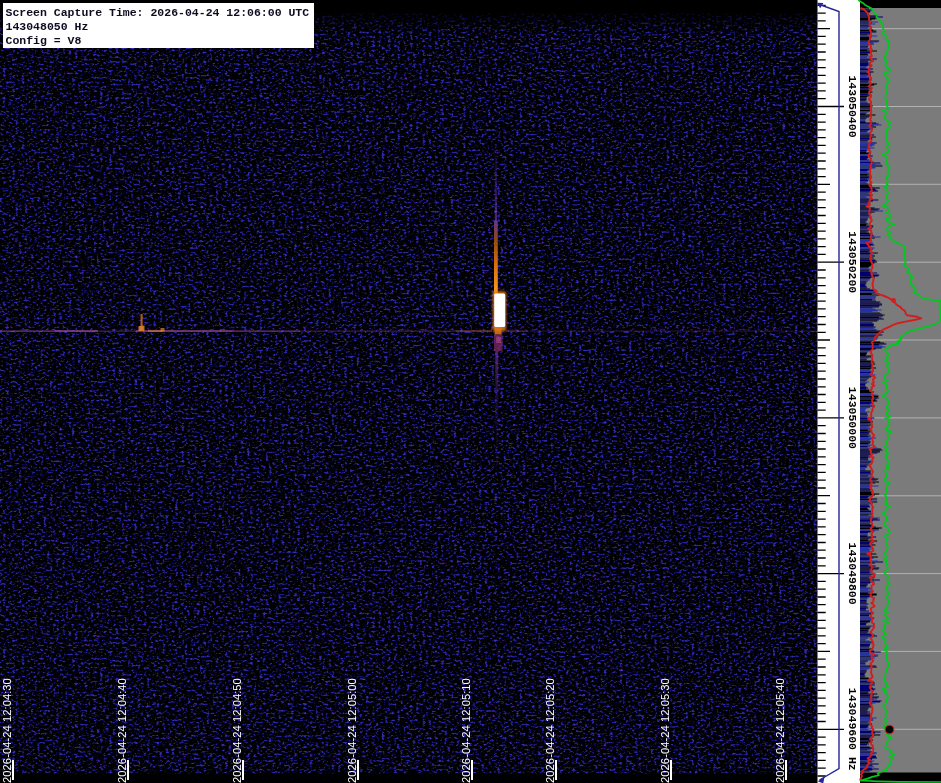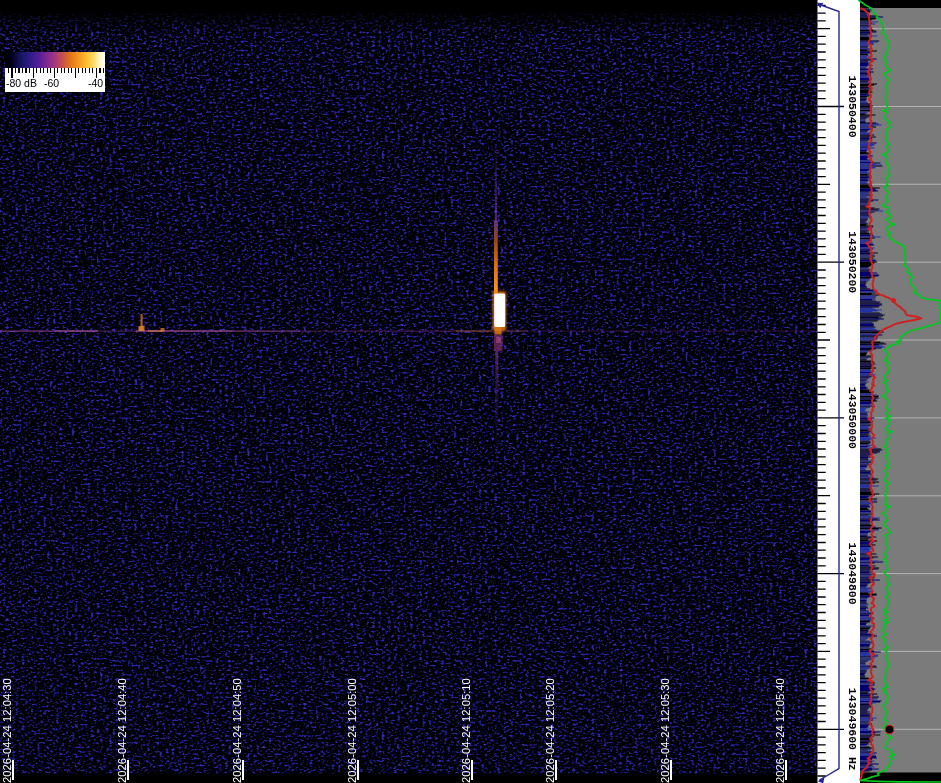--- a/index.html
+++ b/index.html
@@ -112,29 +112,23 @@
 <path d="M860.0 9.0h9.0M860.0 11.0h10.3M860.0 12.0h10.2M860.0 14.0h8.8M860.0 16.0h18.1M860.0 18.0h16.8M860.0 19.0h15.4M860.0 20.0h11.5M860.0 25.0h10.7M860.0 30.0h13.2M860.0 31.0h16.3M860.0 35.0h7.5M860.0 37.0h11.6M860.0 38.0h10.7M860.0 39.0h8.9M860.0 40.0h10.9M860.0 50.0h7.2M860.0 51.0h17.0M860.0 54.0h7.5M860.0 55.0h8.2M860.0 62.0h7.9M860.0 68.0h5.9M860.0 72.0h13.6M860.0 75.0h10.8M860.0 81.0h8.9M860.0 84.0h16.9M860.0 85.0h14.2M860.0 86.0h11.2M860.0 90.0h11.5M860.0 91.0h8.7M860.0 92.0h12.5M860.0 93.0h10.4M860.0 96.0h9.3M860.0 97.0h7.1M860.0 104.0h11.2M860.0 106.0h12.8M860.0 107.0h10.5M860.0 110.0h10.6M860.0 111.0h9.7M860.0 114.0h5.4M860.0 115.0h15.5M860.0 117.0h8.8M860.0 119.0h5.5M860.0 127.0h16.1M860.0 136.0h9.8M860.0 140.0h8.8M860.0 152.0h6.2M860.0 153.0h10.7M860.0 154.0h10.4M860.0 166.0h22.4M860.0 174.0h10.8M860.0 175.0h7.5M860.0 179.0h7.2M860.0 185.0h11.9M860.0 186.0h10.3M860.0 187.0h12.3M860.0 188.0h19.8M860.0 192.0h11.9M860.0 195.0h12.7M860.0 201.0h13.0M860.0 203.0h10.3M860.0 206.0h7.5M860.0 208.0h14.7M860.0 210.0h18.0M860.0 212.0h14.7M860.0 216.0h9.5M860.0 220.0h7.3M860.0 222.0h5.3M860.0 224.0h8.3M860.0 225.0h6.2M860.0 226.0h13.3M860.0 231.0h8.5M860.0 233.0h8.9M860.0 234.0h12.3M860.0 238.0h15.0M860.0 239.0h10.9M860.0 250.0h11.1M860.0 256.0h15.0M860.0 258.0h13.6M860.0 262.0h17.2M860.0 263.0h14.4M860.0 264.0h13.1M860.0 265.0h12.5M860.0 266.0h10.6M860.0 267.0h9.1M860.0 271.0h8.8M860.0 277.0h15.0M860.0 278.0h10.7M860.0 282.0h6.0M860.0 288.0h7.2M860.0 293.0h16.2M860.0 294.0h11.7M860.0 295.0h19.5M860.0 303.0h19.2M860.0 313.0h19.8M860.0 316.0h22.9M860.0 321.0h17.2M860.0 332.0h23.7M860.0 333.0h20.7M860.0 337.0h17.8M860.0 342.0h20.3M860.0 343.0h24.1M860.0 353.0h6.9M860.0 354.0h6.7M860.0 355.0h5.7M860.0 356.0h11.8M860.0 359.0h6.7M860.0 361.0h12.7M860.0 362.0h14.2M860.0 364.0h15.2M860.0 368.0h16.1M860.0 369.0h10.6M860.0 376.0h14.1M860.0 378.0h8.8M860.0 383.0h6.7M860.0 386.0h5.5M860.0 390.0h9.3M860.0 391.0h9.4M860.0 392.0h13.9M860.0 393.0h12.0M860.0 396.0h18.7M860.0 397.0h17.8M860.0 400.0h15.4M860.0 401.0h17.2M860.0 407.0h10.0M860.0 413.0h7.1M860.0 417.0h6.9M860.0 421.0h12.3M860.0 425.0h12.7M860.0 430.0h7.8M860.0 431.0h11.5M860.0 434.0h9.6M860.0 441.0h9.7M860.0 443.0h10.0M860.0 444.0h8.4M860.0 449.0h20.9M860.0 451.0h19.9M860.0 456.0h8.4M860.0 460.0h8.4M860.0 471.0h11.2M860.0 474.0h11.4M860.0 479.0h18.3M860.0 482.0h19.0M860.0 484.0h10.9M860.0 490.0h10.7M860.0 492.0h12.1M860.0 493.0h11.1M860.0 494.0h19.2M860.0 495.0h14.9M860.0 499.0h17.1M860.0 500.0h11.6M860.0 502.0h17.3M860.0 508.0h7.1M860.0 509.0h7.9M860.0 510.0h9.2M860.0 514.0h12.4M860.0 522.0h11.0M860.0 525.0h12.2M860.0 526.0h12.8M860.0 528.0h21.8M860.0 529.0h18.5M860.0 538.0h12.1M860.0 540.0h8.0M860.0 541.0h17.2M860.0 545.0h15.5M860.0 555.0h11.9M860.0 557.0h17.9M860.0 563.0h14.8M860.0 568.0h19.2M860.0 571.0h9.5M860.0 577.0h15.1M860.0 581.0h12.7M860.0 593.0h7.9M860.0 594.0h16.7M860.0 595.0h16.6M860.0 598.0h7.3M860.0 602.0h6.2M860.0 607.0h7.5M860.0 610.0h5.8M860.0 621.0h10.2M860.0 622.0h9.8M860.0 628.0h9.8M860.0 629.0h9.3M860.0 633.0h7.1M860.0 640.0h5.6M860.0 647.0h9.3M860.0 649.0h12.8M860.0 650.0h9.0M860.0 657.0h11.5M860.0 659.0h12.9M860.0 667.0h16.8M860.0 670.0h6.6M860.0 672.0h6.2M860.0 676.0h5.3M860.0 678.0h8.6M860.0 679.0h9.3M860.0 683.0h14.8M860.0 692.0h8.7M860.0 706.0h11.5M860.0 708.0h8.6M860.0 711.0h7.6M860.0 714.0h10.7M860.0 717.0h11.8M860.0 724.0h12.1M860.0 735.0h20.2M860.0 738.0h12.0M860.0 739.0h8.8M860.0 740.0h13.1M860.0 742.0h11.6M860.0 743.0h8.0M860.0 747.0h9.6M860.0 748.0h13.3M860.0 750.0h7.6" stroke="#000000" stroke-width="1.05" fill="none"></path>
       <path d="M860.0 10.0h12.8M860.0 13.0h7.7M860.0 15.0h9.3M860.0 17.0h23.0M860.0 28.0h7.9M860.0 32.0h16.4M860.0 33.0h11.3M860.0 44.0h13.8M860.0 46.0h8.2M860.0 49.0h9.6M860.0 52.0h11.6M860.0 53.0h10.7M860.0 57.0h7.1M860.0 59.0h16.8M860.0 61.0h8.2M860.0 63.0h10.0M860.0 64.0h8.1M860.0 65.0h10.3M860.0 66.0h7.5M860.0 69.0h12.9M860.0 70.0h9.9M860.0 73.0h11.0M860.0 74.0h10.3M860.0 78.0h9.5M860.0 79.0h8.9M860.0 80.0h11.3M860.0 89.0h8.1M860.0 94.0h7.7M860.0 95.0h11.5M860.0 98.0h6.3M860.0 101.0h5.5M860.0 103.0h7.6M860.0 105.0h10.4M860.0 113.0h6.6M860.0 118.0h6.8M860.0 121.0h5.2M860.0 124.0h18.7M860.0 129.0h13.0M860.0 130.0h9.2M860.0 132.0h6.7M860.0 138.0h11.9M860.0 139.0h12.3M860.0 141.0h7.7M860.0 143.0h16.6M860.0 150.0h7.4M860.0 151.0h6.5M860.0 156.0h12.8M860.0 157.0h9.1M860.0 158.0h7.9M860.0 159.0h6.8M860.0 160.0h9.4M860.0 162.0h13.3M860.0 163.0h20.4M860.0 169.0h11.0M860.0 170.0h9.5M860.0 171.0h7.2M860.0 177.0h8.7M860.0 178.0h9.9M860.0 180.0h8.8M860.0 181.0h8.0M860.0 189.0h15.0M860.0 190.0h16.2M860.0 191.0h18.1M860.0 197.0h6.4M860.0 200.0h18.3M860.0 202.0h9.2M860.0 205.0h9.8M860.0 213.0h11.4M860.0 215.0h10.0M860.0 221.0h6.4M860.0 223.0h6.8M860.0 227.0h13.0M860.0 230.0h9.3M860.0 235.0h12.3M860.0 236.0h14.1M860.0 242.0h10.2M860.0 244.0h12.7M860.0 245.0h14.2M860.0 246.0h10.5M860.0 247.0h8.7M860.0 249.0h13.0M860.0 251.0h10.0M860.0 252.0h8.6M860.0 260.0h15.2M860.0 261.0h16.3M860.0 268.0h8.0M860.0 272.0h10.6M860.0 273.0h17.2M860.0 274.0h11.1M860.0 275.0h19.2M860.0 276.0h18.3M860.0 279.0h9.3M860.0 281.0h7.9M860.0 284.0h6.0M860.0 285.0h4.9M860.0 286.0h6.2M860.0 287.0h6.8M860.0 290.0h15.6M860.0 291.0h15.1M860.0 297.0h15.9M860.0 299.0h15.3M860.0 300.0h12.0M860.0 302.0h20.4M860.0 305.0h22.1M860.0 306.0h19.4M860.0 308.0h12.4M860.0 314.0h21.8M860.0 319.0h23.9M860.0 324.0h14.0M860.0 325.0h13.7M860.0 326.0h13.6M860.0 330.0h16.6M860.0 335.0h22.4M860.0 339.0h17.3M860.0 352.0h7.7M860.0 365.0h13.0M860.0 372.0h13.1M860.0 373.0h12.6M860.0 377.0h10.8M860.0 381.0h5.5M860.0 384.0h5.5M860.0 385.0h5.0M860.0 387.0h6.3M860.0 388.0h8.1M860.0 389.0h6.3M860.0 399.0h16.4M860.0 402.0h12.0M860.0 403.0h12.4M860.0 404.0h10.1M860.0 406.0h15.0M860.0 415.0h7.8M860.0 418.0h14.4M860.0 419.0h11.6M860.0 426.0h9.7M860.0 429.0h10.8M860.0 432.0h10.6M860.0 433.0h8.6M860.0 436.0h10.7M860.0 437.0h8.5M860.0 446.0h9.9M860.0 447.0h7.5M860.0 453.0h17.3M860.0 455.0h11.8M860.0 457.0h10.5M860.0 458.0h7.9M860.0 463.0h9.7M860.0 466.0h6.5M860.0 467.0h7.2M860.0 470.0h5.6M860.0 472.0h10.3M860.0 473.0h10.6M860.0 478.0h14.2M860.0 488.0h9.4M860.0 491.0h10.0M860.0 496.0h10.9M860.0 497.0h8.6M860.0 498.0h7.7M860.0 506.0h9.6M860.0 507.0h10.0M860.0 511.0h10.8M860.0 512.0h11.4M860.0 517.0h13.4M860.0 520.0h19.8M860.0 521.0h12.7M860.0 527.0h15.9M860.0 531.0h14.5M860.0 532.0h10.5M860.0 533.0h7.9M860.0 535.0h7.6M860.0 542.0h14.0M860.0 543.0h9.8M860.0 544.0h12.6M860.0 546.0h10.5M860.0 547.0h11.1M860.0 552.0h11.9M860.0 558.0h13.6M860.0 559.0h11.0M860.0 560.0h9.3M860.0 562.0h23.0M860.0 565.0h8.4M860.0 566.0h15.6M860.0 570.0h12.9M860.0 572.0h12.1M860.0 573.0h9.5M860.0 575.0h11.4M860.0 578.0h10.3M860.0 580.0h19.9M860.0 582.0h14.4M860.0 583.0h10.2M860.0 585.0h7.8M860.0 586.0h6.6M860.0 590.0h8.1M860.0 592.0h10.5M860.0 596.0h12.9M860.0 597.0h9.4M860.0 600.0h6.4M860.0 601.0h6.9M860.0 604.0h8.3M860.0 606.0h6.2M860.0 608.0h8.2M860.0 609.0h6.1M860.0 611.0h8.9M860.0 613.0h13.7M860.0 615.0h9.2M860.0 616.0h9.0M860.0 618.0h14.2M860.0 620.0h11.8M860.0 623.0h7.2M860.0 624.0h5.9M860.0 625.0h6.2M860.0 632.0h8.4M860.0 634.0h10.8M860.0 635.0h14.6M860.0 638.0h8.0M860.0 644.0h10.2M860.0 645.0h10.0M860.0 646.0h9.3M860.0 651.0h14.1M860.0 652.0h20.8M860.0 656.0h17.7M860.0 664.0h5.7M860.0 666.0h15.7M860.0 671.0h6.6M860.0 673.0h5.4M860.0 674.0h4.8M860.0 675.0h4.3M860.0 677.0h4.6M860.0 681.0h7.3M860.0 682.0h14.0M860.0 685.0h14.8M860.0 686.0h11.6M860.0 687.0h8.7M860.0 688.0h13.0M860.0 689.0h15.4M860.0 690.0h14.1M860.0 691.0h10.2M860.0 695.0h13.9M860.0 696.0h10.9M860.0 698.0h17.6M860.0 701.0h21.5M860.0 702.0h20.0M860.0 707.0h12.0M860.0 710.0h7.1M860.0 712.0h10.0M860.0 715.0h9.6M860.0 716.0h10.7M860.0 720.0h13.3M860.0 725.0h9.3M860.0 726.0h7.9M860.0 727.0h8.6M860.0 728.0h6.8M860.0 731.0h13.7M860.0 732.0h20.6M860.0 733.0h15.2M860.0 737.0h13.5M860.0 741.0h10.5M860.0 744.0h9.0M860.0 745.0h6.8M860.0 749.0h10.8M860.0 753.0h16.6M860.0 756.0h16.0M860.0 757.0h15.9M860.0 758.0h17.0M860.0 759.0h12.2M860.0 760.0h11.7M860.0 763.0h10.1M860.0 764.0h18.6M860.0 766.0h12.6M860.0 768.0h11.7M860.0 769.0h18.8M860.0 770.0h12.3" stroke="#00006e" stroke-width="1.05" fill="none"></path>
       <path d="M860.0 22.0h18.2M860.0 24.0h15.3M860.0 27.0h9.8M860.0 29.0h10.4M860.0 36.0h17.2M860.0 42.0h17.7M860.0 43.0h12.9M860.0 45.0h9.4M860.0 48.0h6.8M860.0 56.0h9.4M860.0 58.0h7.4M860.0 67.0h6.5M860.0 71.0h11.3M860.0 76.0h9.2M860.0 77.0h6.8M860.0 83.0h10.0M860.0 102.0h7.4M860.0 109.0h9.4M860.0 112.0h8.3M860.0 120.0h5.5M860.0 125.0h21.5M860.0 126.0h14.0M860.0 128.0h11.2M860.0 133.0h9.5M860.0 134.0h9.7M860.0 142.0h6.5M860.0 144.0h13.8M860.0 145.0h14.9M860.0 146.0h12.4M860.0 148.0h14.5M860.0 149.0h10.3M860.0 155.0h10.3M860.0 161.0h10.5M860.0 164.0h15.6M860.0 165.0h21.6M860.0 167.0h15.9M860.0 168.0h15.1M860.0 172.0h9.2M860.0 173.0h7.6M860.0 182.0h6.5M860.0 183.0h6.8M860.0 193.0h8.3M860.0 194.0h10.3M860.0 196.0h8.8M860.0 198.0h8.3M860.0 204.0h7.6M860.0 211.0h23.0M860.0 217.0h11.8M860.0 218.0h8.1M860.0 229.0h9.3M860.0 237.0h20.5M860.0 240.0h10.2M860.0 241.0h12.1M860.0 243.0h13.1M860.0 248.0h14.6M860.0 255.0h13.7M860.0 257.0h10.3M860.0 269.0h9.9M860.0 280.0h9.6M860.0 292.0h16.8M860.0 296.0h16.3M860.0 298.0h12.2M860.0 309.0h15.3M860.0 310.0h21.5M860.0 311.0h17.6M860.0 312.0h12.2M860.0 322.0h12.3M860.0 328.0h13.5M860.0 329.0h15.1M860.0 334.0h16.9M860.0 338.0h16.5M860.0 340.0h15.3M860.0 346.0h22.4M860.0 347.0h25.4M860.0 351.0h11.0M860.0 358.0h8.4M860.0 370.0h10.0M860.0 371.0h14.0M860.0 374.0h12.4M860.0 375.0h15.4M860.0 379.0h8.1M860.0 382.0h9.2M860.0 394.0h11.0M860.0 395.0h16.5M860.0 405.0h12.2M860.0 408.0h7.5M860.0 409.0h6.0M860.0 410.0h4.9M860.0 411.0h5.3M860.0 412.0h9.6M860.0 416.0h8.2M860.0 424.0h7.8M860.0 427.0h7.5M860.0 428.0h10.0M860.0 438.0h16.0M860.0 439.0h12.5M860.0 440.0h10.0M860.0 445.0h12.8M860.0 448.0h17.2M860.0 461.0h12.5M860.0 464.0h7.1M860.0 468.0h5.7M860.0 469.0h4.9M860.0 475.0h11.4M860.0 477.0h12.9M860.0 481.0h10.9M860.0 485.0h12.1M860.0 486.0h18.5M860.0 487.0h11.9M860.0 501.0h16.9M860.0 503.0h13.2M860.0 504.0h11.5M860.0 513.0h8.3M860.0 516.0h11.3M860.0 518.0h19.8M860.0 523.0h9.0M860.0 530.0h18.9M860.0 534.0h6.5M860.0 548.0h8.8M860.0 549.0h13.3M860.0 550.0h9.4M860.0 551.0h10.1M860.0 553.0h9.9M860.0 556.0h8.9M860.0 561.0h18.2M860.0 564.0h10.7M860.0 576.0h9.0M860.0 588.0h12.2M860.0 589.0h11.3M860.0 591.0h13.7M860.0 599.0h7.2M860.0 605.0h7.4M860.0 612.0h8.3M860.0 617.0h9.5M860.0 619.0h10.6M860.0 626.0h14.6M860.0 637.0h11.2M860.0 639.0h6.5M860.0 641.0h9.5M860.0 643.0h13.5M860.0 648.0h7.3M860.0 653.0h13.5M860.0 654.0h9.4M860.0 655.0h18.2M860.0 658.0h15.0M860.0 660.0h11.0M860.0 662.0h6.3M860.0 665.0h4.9M860.0 668.0h10.9M860.0 669.0h8.7M860.0 680.0h9.0M860.0 684.0h10.8M860.0 699.0h13.7M860.0 700.0h17.0M860.0 703.0h15.4M860.0 718.0h16.6M860.0 719.0h12.6M860.0 721.0h9.3M860.0 723.0h6.9M860.0 729.0h11.3M860.0 730.0h8.2M860.0 734.0h13.1M860.0 746.0h6.4M860.0 751.0h10.6M860.0 754.0h14.6M860.0 755.0h10.5M860.0 761.0h14.4M860.0 767.0h14.4" stroke="#2233aa" stroke-width="1.05" fill="none"></path>
       <path d="M860.0 21.0h9.4M860.0 23.0h11.6M860.0 26.0h9.4M860.0 34.0h10.4M860.0 41.0h19.1M860.0 47.0h8.0M860.0 60.0h11.8M860.0 82.0h8.0M860.0 87.0h9.3M860.0 88.0h11.3M860.0 99.0h6.6M860.0 100.0h6.4M860.0 108.0h11.3M860.0 116.0h10.8M860.0 122.0h5.5M860.0 123.0h16.1M860.0 131.0h7.6M860.0 135.0h14.1M860.0 137.0h15.8M860.0 147.0h8.5M860.0 176.0h9.8M860.0 184.0h8.4M860.0 199.0h9.6M860.0 207.0h6.8M860.0 209.0h19.6M860.0 214.0h7.9M860.0 219.0h7.6M860.0 228.0h12.0M860.0 232.0h6.6M860.0 253.0h17.8M860.0 254.0h11.7M860.0 259.0h9.1M860.0 270.0h9.7M860.0 283.0h6.6M860.0 289.0h10.0M860.0 301.0h15.9M860.0 304.0h22.0M860.0 307.0h18.8M860.0 315.0h24.6M860.0 317.0h18.8M860.0 318.0h21.5M860.0 320.0h18.5M860.0 323.0h12.5M860.0 327.0h15.6M860.0 331.0h22.2M860.0 336.0h18.3M860.0 341.0h13.2M860.0 344.0h26.3M860.0 345.0h19.1M860.0 348.0h21.7M860.0 349.0h15.5M860.0 350.0h12.0M860.0 357.0h12.4M860.0 360.0h6.6M860.0 363.0h11.0M860.0 366.0h12.8M860.0 367.0h11.5M860.0 380.0h7.2M860.0 398.0h18.7M860.0 414.0h7.2M860.0 420.0h9.0M860.0 422.0h13.0M860.0 423.0h10.7M860.0 435.0h7.5M860.0 442.0h11.0M860.0 450.0h22.4M860.0 452.0h19.8M860.0 454.0h12.6M860.0 459.0h8.1M860.0 462.0h11.3M860.0 465.0h9.0M860.0 476.0h8.1M860.0 480.0h16.5M860.0 483.0h15.0M860.0 489.0h11.3M860.0 505.0h8.7M860.0 515.0h8.5M860.0 519.0h17.6M860.0 524.0h10.0M860.0 536.0h7.3M860.0 537.0h16.2M860.0 539.0h8.9M860.0 554.0h16.4M860.0 567.0h11.1M860.0 569.0h18.3M860.0 574.0h15.4M860.0 579.0h13.6M860.0 584.0h7.6M860.0 587.0h6.3M860.0 603.0h6.5M860.0 614.0h11.8M860.0 627.0h10.7M860.0 630.0h7.8M860.0 631.0h8.6M860.0 636.0h17.0M860.0 642.0h13.5M860.0 661.0h8.0M860.0 663.0h5.1M860.0 693.0h7.7M860.0 694.0h17.3M860.0 697.0h19.0M860.0 704.0h12.2M860.0 705.0h9.4M860.0 709.0h8.3M860.0 713.0h7.3M860.0 722.0h8.7M860.0 736.0h14.1M860.0 752.0h13.0M860.0 762.0h12.2M860.0 765.0h12.3M860.0 771.0h9.6" stroke="#000034" stroke-width="1.05" fill="none"></path>
 <polyline points="860.4,8.0 864.3,9.6 865.6,11.2 867.6,12.8 867.8,14.4 868.8,16.0 869.1,17.6 869.0,19.2 869.4,20.8 870.1,22.4 869.4,24.0 869.6,25.6 871.2,27.2 871.0,28.8 870.1,30.4 871.0,32.0 871.1,33.6 871.0,35.2 869.7,36.8 870.4,38.4 869.6,40.0 868.7,41.6 868.3,43.2 870.3,44.8 871.1,46.4 870.4,48.0 872.0,49.6 870.6,51.2 870.8,52.8 871.1,54.4 871.9,56.0 869.3,57.6 871.4,59.2 873.3,60.8 870.2,62.4 869.8,64.0 871.7,65.6 870.0,67.2 868.9,68.8 869.5,70.4 867.3,72.0 869.7,73.6 868.7,75.2 870.2,76.8 871.2,78.4 870.8,80.0 869.3,81.6 871.0,83.2 870.1,84.8 868.6,86.4 871.9,88.0 871.0,89.6 869.6,91.2 869.1,92.8 870.2,94.4 871.2,96.0 870.5,97.6 868.7,99.2 870.5,100.8 871.2,102.4 870.6,104.0 871.1,105.6 870.7,107.2 871.0,108.8 871.0,110.4 871.3,112.0 870.8,113.6 870.4,115.2 871.1,116.8 870.6,118.4 870.3,120.0 871.5,121.6 871.1,123.2 870.3,124.8 869.4,126.4 871.4,128.0 872.1,129.6 871.6,131.2 870.0,132.8 870.7,134.4 871.2,136.0 870.0,137.6 870.7,139.2 871.5,140.8 869.6,142.4 869.2,144.0 869.1,145.6 868.3,147.2 869.5,148.8 869.2,150.4 870.7,152.0 869.5,153.6 868.3,155.2 868.6,156.8 871.1,158.4 870.7,160.0 872.0,161.6 871.5,163.2 871.0,164.8 870.6,166.4 871.2,168.0 869.8,169.6 870.4,171.2 870.2,172.8 870.2,174.4 870.8,176.0 871.2,177.6 870.0,179.2 869.9,180.8 871.6,182.4 869.6,184.0 869.4,185.6 871.2,187.2 871.4,188.8 871.9,190.4 870.5,192.0 870.0,193.6 872.0,195.2 869.9,196.8 871.9,198.4 869.8,200.0 869.4,201.6 868.4,203.2 869.9,204.8 866.3,206.4 869.9,208.0 869.7,209.6 869.4,211.2 869.3,212.8 869.7,214.4 870.3,216.0 869.6,217.6 871.4,219.2 871.8,220.8 870.2,222.4 869.9,224.0 870.0,225.6 871.0,227.2 868.1,228.8 871.1,230.4 871.2,232.0 871.9,233.6 871.0,235.2 871.2,236.8 870.7,238.4 871.0,240.0 870.3,241.6 866.4,243.2 868.3,244.8 868.8,246.4 871.4,248.0 870.6,249.6 871.3,251.2 872.4,252.8 870.7,254.4 870.6,256.0 871.3,257.6 870.5,259.2 871.1,260.8 871.5,262.4 872.6,264.0 871.7,265.6 872.7,267.2 871.9,268.8 870.8,270.4 871.7,272.0 871.2,273.6 872.1,275.2 872.5,276.8 873.6,278.4 873.5,280.0 873.1,281.6 872.5,283.2 872.6,284.8 872.8,286.4 873.0,288.0 873.8,289.6 876.7,291.2 875.8,292.8 879.8,294.4 884.3,296.0 888.1,297.6 890.8,299.2 893.1,300.8 894.4,302.4 896.1,304.0 897.7,305.6 900.7,307.2 901.6,308.8 904.3,310.4 905.4,312.0 905.5,313.6 907.3,315.2 917.1,316.8 921.3,318.4 914.2,320.0 905.4,321.6 897.9,323.2 893.2,324.8 890.5,326.4 886.7,328.0 883.1,329.6 881.1,331.2 879.5,332.8 877.3,334.4 876.7,336.0 874.8,337.6 874.8,339.2 873.9,340.8 871.8,342.4 872.8,344.0 872.5,345.6 872.7,347.2 872.8,348.8 871.4,350.4 870.5,352.0 871.3,353.6 872.4,355.2 871.7,356.8 872.2,358.4 872.2,360.0 871.6,361.6 872.0,363.2 872.7,364.8 872.4,366.4 872.3,368.0 873.1,369.6 872.6,371.2 871.7,372.8 870.5,374.4 873.0,376.0 875.2,377.6 872.9,379.2 873.2,380.8 873.8,382.4 871.9,384.0 874.2,385.6 871.7,387.2 872.0,388.8 870.2,390.4 872.1,392.0 872.2,393.6 871.6,395.2 873.1,396.8 873.1,398.4 872.1,400.0 872.1,401.6 873.0,403.2 872.5,404.8 874.2,406.4 872.7,408.0 872.5,409.6 872.3,411.2 871.1,412.8 871.2,414.4 871.2,416.0 871.1,417.6 868.2,419.2 871.1,420.8 871.7,422.4 871.7,424.0 871.9,425.6 872.4,427.2 870.3,428.8 871.4,430.4 871.4,432.0 872.5,433.6 874.2,435.2 872.9,436.8 872.0,438.4 872.4,440.0 873.0,441.6 872.8,443.2 872.6,444.8 874.8,446.4 872.0,448.0 869.7,449.6 871.1,451.2 870.6,452.8 872.4,454.4 870.0,456.0 873.7,457.6 872.2,459.2 872.5,460.8 872.2,462.4 871.3,464.0 869.3,465.6 870.7,467.2 871.6,468.8 872.3,470.4 873.0,472.0 871.9,473.6 871.5,475.2 872.5,476.8 870.7,478.4 870.2,480.0 871.2,481.6 872.1,483.2 870.1,484.8 871.4,486.4 870.4,488.0 871.8,489.6 872.8,491.2 872.4,492.8 873.3,494.4 872.3,496.0 870.6,497.6 870.3,499.2 869.0,500.8 871.6,502.4 871.7,504.0 871.8,505.6 873.2,507.2 872.1,508.8 872.5,510.4 872.1,512.0 872.5,513.6 872.1,515.2 871.9,516.8 871.3,518.4 870.9,520.0 870.9,521.6 872.1,523.2 872.2,524.8 872.6,526.4 871.2,528.0 870.5,529.6 872.3,531.2 872.5,532.8 871.4,534.4 872.2,536.0 872.1,537.6 870.9,539.2 873.8,540.8 871.0,542.4 870.0,544.0 871.6,545.6 872.1,547.2 873.0,548.8 873.4,550.4 871.4,552.0 867.1,553.6 870.8,555.2 870.8,556.8 870.7,558.4 870.6,560.0 871.0,561.6 871.3,563.2 869.9,564.8 871.8,566.4 872.0,568.0 871.0,569.6 871.7,571.2 871.9,572.8 874.9,574.4 874.1,576.0 869.7,577.6 871.5,579.2 871.1,580.8 872.4,582.4 874.1,584.0 871.7,585.6 871.4,587.2 871.3,588.8 872.0,590.4 872.3,592.0 870.7,593.6 870.7,595.2 871.4,596.8 874.2,598.4 873.3,600.0 873.3,601.6 871.3,603.2 873.8,604.8 874.5,606.4 871.2,608.0 870.8,609.6 871.4,611.2 872.2,612.8 871.7,614.4 870.5,616.0 871.8,617.6 872.5,619.2 872.0,620.8 871.8,622.4 874.1,624.0 873.4,625.6 874.3,627.2 872.9,628.8 872.2,630.4 870.4,632.0 871.8,633.6 873.1,635.2 872.5,636.8 870.6,638.4 871.9,640.0 872.4,641.6 872.2,643.2 873.8,644.8 873.1,646.4 872.9,648.0 871.6,649.6 869.9,651.2 870.7,652.8 874.0,654.4 871.4,656.0 871.7,657.6 872.0,659.2 873.2,660.8 871.8,662.4 870.3,664.0 872.1,665.6 871.0,667.2 871.4,668.8 871.3,670.4 871.0,672.0 871.3,673.6 872.0,675.2 872.8,676.8 871.1,678.4 868.4,680.0 873.0,681.6 871.3,683.2 870.4,684.8 871.1,686.4 870.0,688.0 871.0,689.6 872.9,691.2 871.7,692.8 871.6,694.4 870.8,696.0 871.2,697.6 871.4,699.2 871.4,700.8 869.5,702.4 870.6,704.0 871.5,705.6 872.2,707.2 872.7,708.8 872.0,710.4 872.4,712.0 871.2,713.6 871.4,715.2 870.9,716.8 871.2,718.4 870.5,720.0 869.9,721.6 869.9,723.2 870.6,724.8 872.2,726.4 871.6,728.0 873.5,729.6 872.4,731.2 872.1,732.8 872.8,734.4 873.1,736.0 871.1,737.6 870.8,739.2 871.8,740.8 871.1,742.4 871.1,744.0 872.7,745.6 872.8,747.2 873.3,748.8 873.2,750.4 872.8,752.0 870.8,753.6 871.5,755.2 870.3,756.8 867.6,758.4 870.0,760.0 867.7,761.6 869.5,763.2 867.6,764.8 867.1,766.4 866.6,768.0 863.5,769.6 862.3,771.2 862.6,772.8 861.0,774.4 861.9,776.0 861.1,777.6 860.4,779.2 860.5,780.8" stroke="#d21e1e" stroke-width="1.9" fill="none" stroke-linejoin="round"></polyline>
 <circle cx="893.5" cy="300.5" r="2.4" fill="#d21e1e"></circle>
 <polyline points="858.3,0.0 860.7,1.7 863.7,3.4 865.0,5.1 868.5,6.8 871.8,8.5 872.4,10.2 873.9,11.9 874.9,13.6 877.0,15.3 876.4,17.0 878.8,18.7 880.1,20.4 879.8,22.1 882.8,23.8 883.5,25.5 882.9,27.2 883.2,28.9 884.2,30.6 882.2,32.3 883.4,34.0 886.6,35.7 885.4,37.4 885.6,39.1 888.1,40.8 889.4,42.5 887.9,44.2 887.9,45.9 888.9,47.6 887.9,49.3 887.0,51.0 885.7,52.7 886.7,54.4 884.3,56.1 885.7,57.8 884.2,59.5 887.1,61.2 886.3,62.9 885.1,64.6 886.4,66.3 887.0,68.0 890.7,69.7 889.3,71.4 884.1,73.1 884.4,74.8 885.9,76.5 887.2,78.2 889.8,79.9 889.3,81.6 886.8,83.3 887.0,85.0 885.5,86.7 887.5,88.4 887.2,90.1 886.8,91.8 885.8,93.5 885.6,95.2 885.4,96.9 885.4,98.6 886.8,100.3 887.2,102.0 886.8,103.7 886.7,105.4 887.8,107.1 888.4,108.8 882.5,110.5 887.4,112.2 885.7,113.9 885.3,115.6 883.8,117.3 885.4,119.0 887.6,120.7 890.3,122.4 888.0,124.1 889.3,125.8 890.3,127.5 886.4,129.2 886.0,130.9 886.9,132.6 885.9,134.3 887.3,136.0 885.5,137.7 886.2,139.4 886.5,141.1 888.3,142.8 889.6,144.5 886.2,146.2 887.2,147.9 888.2,149.6 888.9,151.3 885.9,153.0 882.5,154.7 886.7,156.4 887.4,158.1 887.1,159.8 886.8,161.5 885.8,163.2 887.8,164.9 889.4,166.6 889.5,168.3 888.0,170.0 887.3,171.7 888.6,173.4 889.7,175.1 887.0,176.8 886.0,178.5 887.8,180.2 887.6,181.9 886.4,183.6 888.1,185.3 884.7,187.0 885.9,188.7 885.8,190.4 888.6,192.1 887.8,193.8 886.8,195.5 885.9,197.2 887.0,198.9 888.6,200.6 886.2,202.3 885.4,204.0 882.5,205.7 888.0,207.4 887.5,209.1 889.1,210.8 885.6,212.5 890.1,214.2 889.5,215.9 890.4,217.6 885.5,219.3 888.0,221.0 889.8,222.7 894.7,224.4 889.1,226.1 887.7,227.8 886.8,229.5 887.7,231.2 891.1,232.9 887.5,234.6 890.0,236.3 889.3,238.0 892.5,239.7 894.3,241.4 898.2,243.1 900.9,244.8 904.8,246.5 904.6,248.2 905.1,249.9 904.3,251.6 903.6,253.3 904.8,255.0 904.6,256.7 904.5,258.4 905.4,260.1 905.8,261.8 904.6,263.5 903.3,265.2 907.0,266.9 908.5,268.6 907.9,270.3 907.0,272.0 910.2,273.7 910.0,275.4 913.1,277.1 911.3,278.8 910.3,280.5 910.0,282.2 911.0,283.9 912.5,285.6 914.4,287.3 914.9,289.0 915.9,290.7 913.5,292.4 917.6,294.1 919.7,295.8 921.2,297.5 927.8,299.2 940.2,300.9 940.8,302.6 939.1,304.3 940.5,306.0 939.1,307.7 940.3,309.4 941.5,311.1 940.2,312.8 940.1,314.5 940.6,316.2 940.7,317.9 940.4,319.6 939.5,321.3 937.6,323.0 933.5,324.7 927.0,326.4 921.7,328.1 913.8,329.8 909.1,331.5 905.8,333.2 904.0,334.9 901.0,336.6 900.4,338.3 901.2,340.0 896.3,341.7 899.4,343.4 891.8,345.1 888.7,346.8 887.4,348.5 884.0,350.2 886.5,351.9 888.1,353.6 888.4,355.3 886.6,357.0 887.7,358.7 884.5,360.4 888.9,362.1 888.3,363.8 886.6,365.5 888.1,367.2 887.8,368.9 888.8,370.6 889.1,372.3 886.1,374.0 884.7,375.7 884.9,377.4 884.6,379.1 887.9,380.8 883.2,382.5 886.2,384.2 887.2,385.9 885.3,387.6 887.1,389.3 888.5,391.0 885.6,392.7 885.4,394.4 882.1,396.1 885.9,397.8 887.0,399.5 888.8,401.2 887.6,402.9 888.0,404.6 887.0,406.3 886.4,408.0 889.6,409.7 887.8,411.4 886.0,413.1 887.0,414.8 890.8,416.5 885.2,418.2 889.8,419.9 887.6,421.6 889.6,423.3 889.2,425.0 887.5,426.7 885.6,428.4 887.0,430.1 892.2,431.8 887.3,433.5 887.7,435.2 887.7,436.9 889.3,438.6 885.6,440.3 885.7,442.0 887.5,443.7 885.9,445.4 884.4,447.1 887.7,448.8 885.5,450.5 887.4,452.2 888.0,453.9 884.9,455.6 886.6,457.3 886.4,459.0 888.1,460.7 887.9,462.4 888.1,464.1 886.3,465.8 889.4,467.5 885.7,469.2 884.8,470.9 886.0,472.6 886.3,474.3 886.4,476.0 885.9,477.7 884.5,479.4 884.8,481.1 889.7,482.8 887.6,484.5 886.0,486.2 886.0,487.9 886.4,489.6 887.1,491.3 887.1,493.0 884.9,494.7 885.9,496.4 886.8,498.1 887.1,499.8 885.0,501.5 886.8,503.2 885.2,504.9 890.1,506.6 886.0,508.3 885.7,510.0 885.7,511.7 882.3,513.4 884.4,515.1 887.3,516.8 886.8,518.5 887.7,520.2 884.1,521.9 884.0,523.6 884.4,525.3 886.8,527.0 888.1,528.7 888.0,530.4 890.5,532.1 889.2,533.8 884.7,535.5 885.7,537.2 887.4,538.9 887.3,540.6 885.7,542.3 886.2,544.0 887.1,545.7 888.0,547.4 887.5,549.1 886.0,550.8 885.3,552.5 883.9,554.2 887.2,555.9 886.9,557.6 883.5,559.3 887.4,561.0 885.6,562.7 886.7,564.4 887.3,566.1 887.4,567.8 888.3,569.5 885.0,571.2 884.6,572.9 885.8,574.6 888.3,576.3 887.3,578.0 887.8,579.7 886.9,581.4 888.8,583.1 889.9,584.8 887.0,586.5 885.8,588.2 887.6,589.9 887.0,591.6 889.3,593.3 888.3,595.0 885.6,596.7 887.1,598.4 888.0,600.1 889.3,601.8 888.2,603.5 887.2,605.2 887.4,606.9 886.3,608.6 883.7,610.3 888.3,612.0 884.1,613.7 884.9,615.4 887.3,617.1 888.2,618.8 883.1,620.5 888.9,622.2 884.8,623.9 883.7,625.6 885.7,627.3 883.6,629.0 882.4,630.7 884.3,632.4 886.5,634.1 883.4,635.8 882.3,637.5 884.5,639.2 885.8,640.9 884.6,642.6 885.9,644.3 885.6,646.0 888.4,647.7 883.6,649.4 886.2,651.1 887.6,652.8 886.9,654.5 887.0,656.2 886.1,657.9 886.0,659.6 888.0,661.3 888.2,663.0 888.1,664.7 888.9,666.4 886.8,668.1 886.2,669.8 885.8,671.5 885.7,673.2 885.0,674.9 885.5,676.6 884.7,678.3 885.0,680.0 884.8,681.7 886.7,683.4 885.6,685.1 888.2,686.8 882.6,688.5 885.9,690.2 883.5,691.9 887.3,693.6 887.4,695.3 888.3,697.0 887.1,698.7 886.7,700.4 886.3,702.1 885.7,703.8 883.0,705.5 883.8,707.2 884.1,708.9 886.8,710.6 887.3,712.3 885.4,714.0 886.1,715.7 885.7,717.4 884.0,719.1 886.8,720.8 885.3,722.5 886.3,724.2 884.7,725.9 883.3,727.6 885.9,729.3 887.9,731.0 889.9,732.7 886.9,734.4 888.7,736.1 891.9,737.8 888.4,739.5 887.2,741.2 886.7,742.9 886.0,744.6 885.2,746.3 885.2,748.0 889.7,749.7 891.9,751.4 890.6,753.1 895.1,754.8 889.4,756.5 893.0,758.2 890.4,759.9 889.4,761.6 890.6,763.3 889.0,765.0 888.3,766.7 885.8,768.4 886.6,770.1 880.9,771.8 877.6,773.5 878.9,775.2 872.2,776.9 867.5,778.6 861.2,780.3" stroke="#00c81e" stroke-width="1.7" fill="none" stroke-linejoin="round"></polyline>
 <polyline points="860.0,780.5 878.0,781.3 900.0,781.8 941.0,782.0" stroke="#00c81e" stroke-width="1.7" fill="none" stroke-linejoin="round"></polyline>
 <circle cx="889.5" cy="729.5" r="4.3" fill="#050505" stroke="#d21e1e" stroke-width="1.15"></circle>
 </svg>
-<div id="cbar">
-<div id="cgrad"></div>
-<svg width="100" height="24" style="position:absolute;left:0;top:15.5px">
-<path d="M3.48 0v5M7.00 0v10M10.52 0v5M14.03 0v5M17.55 0v5M21.07 0v5M24.58 0v5M28.10 0v10M31.62 0v5M35.13 0v5M38.65 0v5M42.17 0v5M45.68 0v5M49.20 0v10M52.72 0v5M56.23 0v5M59.75 0v5M63.27 0v5M66.78 0v5M70.30 0v10M73.82 0v5M77.33 0v5M80.85 0v5M84.37 0v5M87.88 0v5M91.40 0v10M94.91 0v5M98.43 0v5" stroke="#000" stroke-width="1.2" fill="none" shape-rendering="crispEdges"></path>
-</svg>
-<span class="clab" style="left:1.5px;">-80 dB</span>
-<span class="clab" style="left:39.5px;">-60</span>
-<span class="clab" style="left:83.5px;">-40</span>
-</div>
+<div id="info">Screen Capture Time: 2026-04-24 12:06:00 UTC
+143048050 Hz
+Config = V8</div>
 <div class="tl" style="left:2px;">2026-04-24 12:04:30</div>
 <div class="tt" style="left:12px;"></div>
 <div class="tl" style="left:117px;">2026-04-24 12:04:40</div>
 <div class="tt" style="left:127px;"></div>
 <div class="tl" style="left:232px;">2026-04-24 12:04:50</div>
 <div class="tt" style="left:242px;"></div>
 <div class="tl" style="left:347px;">2026-04-24 12:05:00</div>
 <div class="tt" style="left:357px;"></div>
 <div class="tl" style="left:461px;">2026-04-24 12:05:10</div>
 <div class="tt" style="left:471px;"></div>

